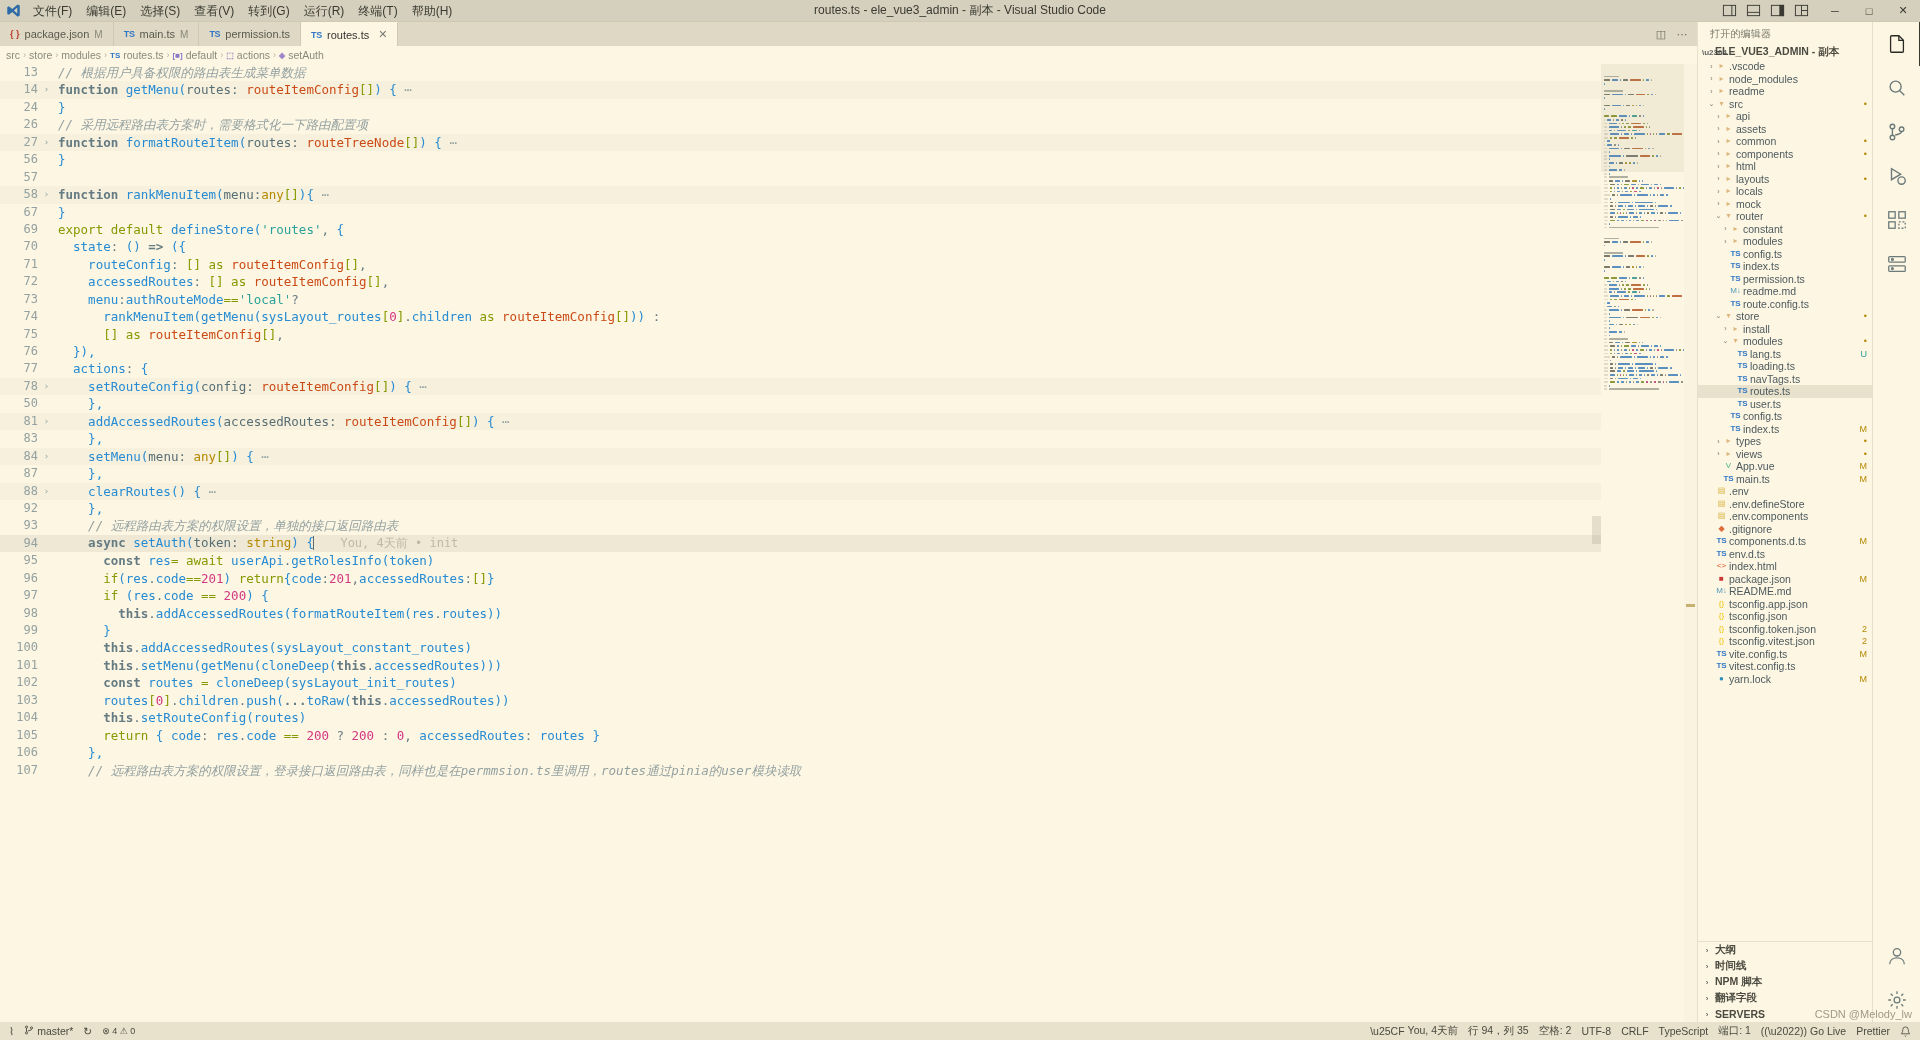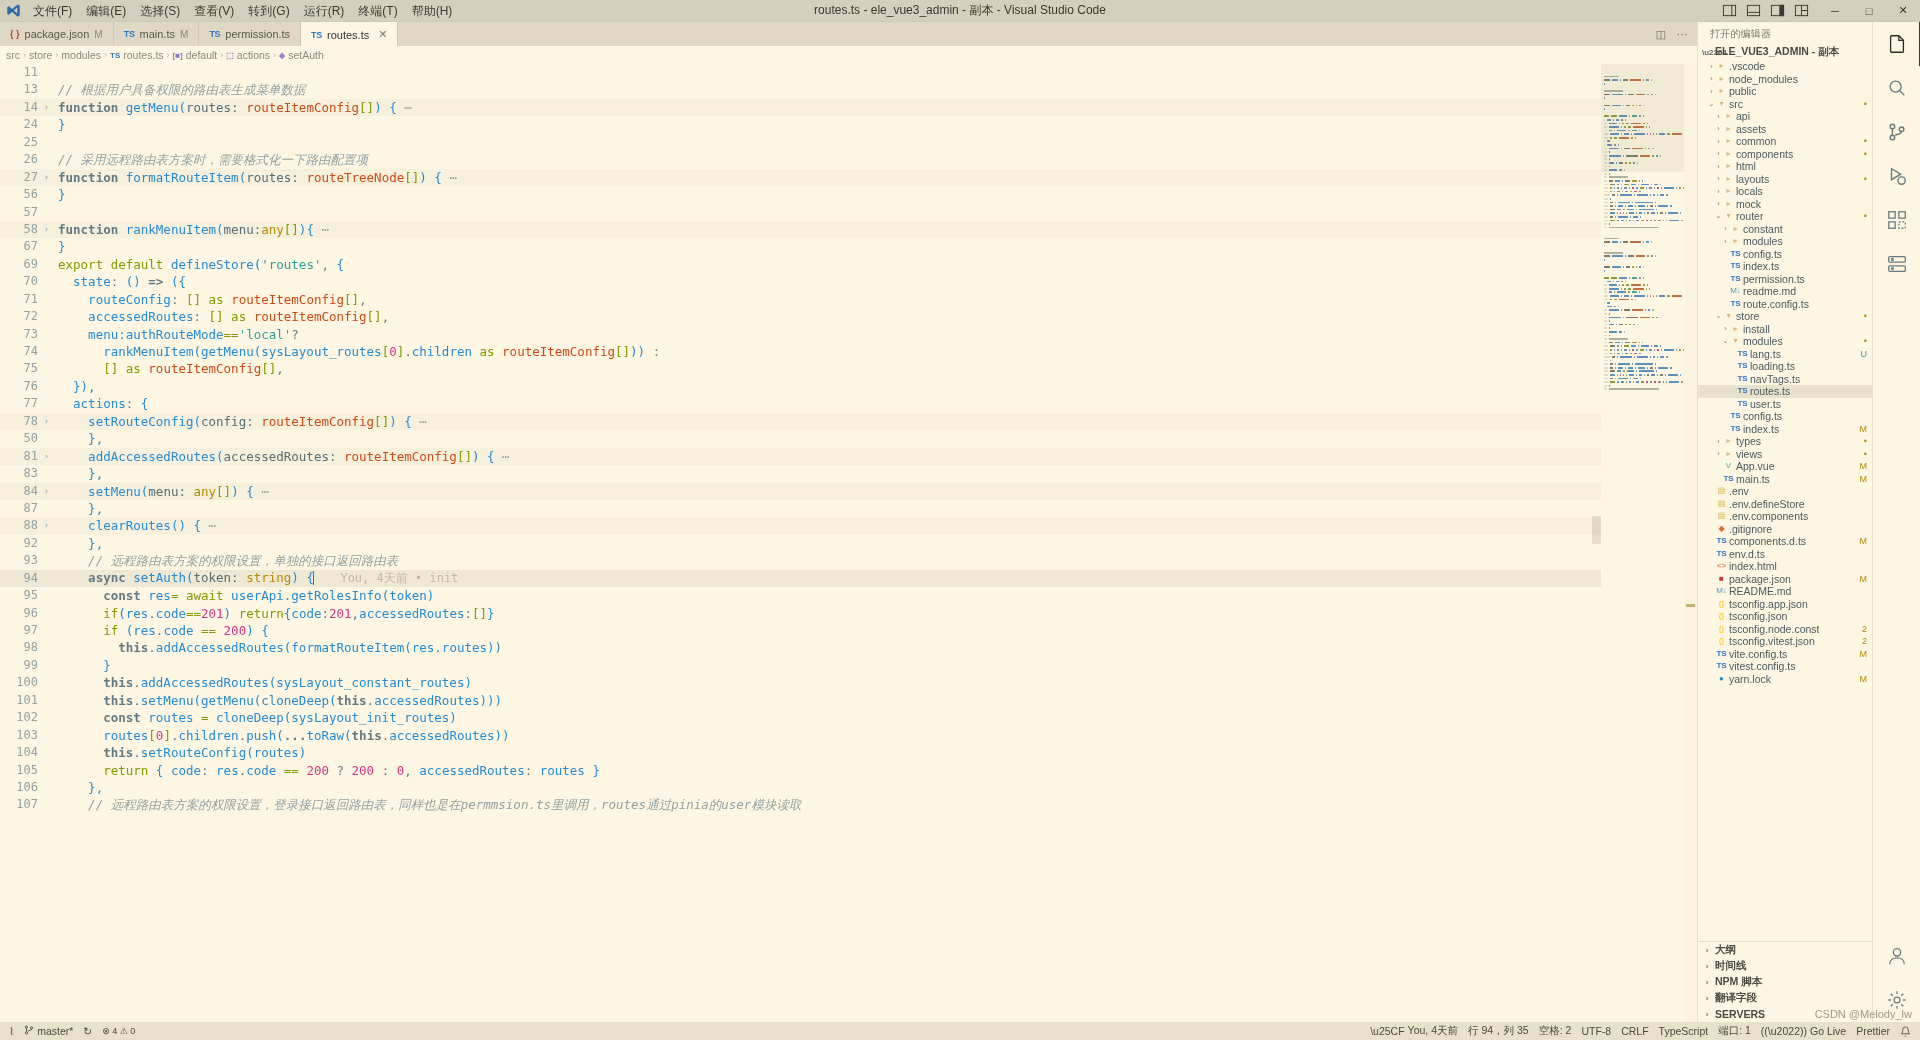--- a/index.html
+++ b/index.html
@@ -261,25 +261,23 @@
         <span class="bc-sep">›</span>
         <span class="bc-item">
           <span class="bc-ico prop">◈</span>
           <span>setAuth</span>
         </span>
       </div>
 
     <div class="editor-wrap">
       <div class="code-area">
         <div class="code-lines" id="codelines">
-            <div class="line"><span class="ln">11</span><span class="fold"></span><span class="codetext"></span></div>
             <div class="line"><span class="ln">13</span><span class="fold"></span><span class="codetext"><span class="cm">// 根据用户具备权限的路由表生成菜单数据</span></span></div>
             <div class="line hl-soft"><span class="ln">14</span><span class="fold">›</span><span class="codetext"><span class="kb">function </span><span class="fn">getMenu</span><span class="pn">(</span><span class="pv">routes: </span><span class="typ">routeItemConfig</span><span class="k">[]</span><span class="pn">) {</span><span class="cm"> ⋯</span></span></div>
             <div class="line"><span class="ln">24</span><span class="fold"></span><span class="codetext"><span class="pn">}</span></span></div>
-            <div class="line"><span class="ln">25</span><span class="fold"></span><span class="codetext"></span></div>
             <div class="line"><span class="ln">26</span><span class="fold"></span><span class="codetext"><span class="cm">// 采用远程路由表方案时，需要格式化一下路由配置项</span></span></div>
             <div class="line hl-soft"><span class="ln">27</span><span class="fold">›</span><span class="codetext"><span class="kb">function </span><span class="fn">formatRouteItem</span><span class="pn">(</span><span class="pv">routes: </span><span class="typ">routeTreeNode</span><span class="k">[]</span><span class="pn">) {</span><span class="cm"> ⋯</span></span></div>
             <div class="line"><span class="ln">56</span><span class="fold"></span><span class="codetext"><span class="pn">}</span></span></div>
             <div class="line"><span class="ln">57</span><span class="fold"></span><span class="codetext"></span></div>
             <div class="line hl-soft"><span class="ln">58</span><span class="fold">›</span><span class="codetext"><span class="kb">function </span><span class="fn">rankMenuItem</span><span class="pn">(</span><span class="pv">menu:</span><span class="ty">any</span><span class="k">[]</span><span class="pn">){</span><span class="cm"> ⋯</span></span></div>
             <div class="line"><span class="ln">67</span><span class="fold"></span><span class="codetext"><span class="pn">}</span></span></div>
             <div class="line"><span class="ln">69</span><span class="fold"></span><span class="codetext"><span class="k">export </span><span class="k">default </span><span class="fn">defineStore</span><span class="pn">(</span><span class="st">'routes'</span><span class="op">, </span><span class="pn">{</span></span></div>
             <div class="line"><span class="ln">70</span><span class="fold"></span><span class="codetext"><span class="indent-guide">  </span><span class="vr">state</span><span class="op">: </span><span class="pn">() </span><span class="kb">=&gt; </span><span class="pn">({</span></span></div>
             <div class="line"><span class="ln">71</span><span class="fold"></span><span class="codetext"><span class="indent-guide">    </span><span class="vr">routeConfig</span><span class="op">: </span><span class="k">[]</span><span class="k"> as </span><span class="typ">routeItemConfig</span><span class="k">[]</span><span class="op">,</span></span></div>
             <div class="line"><span class="ln">72</span><span class="fold"></span><span class="codetext"><span class="indent-guide">    </span><span class="vr">accessedRoutes</span><span class="op">: </span><span class="k">[]</span><span class="k"> as </span><span class="typ">routeItemConfig</span><span class="k">[]</span><span class="op">,</span></span></div>
@@ -1040,21 +1038,21 @@
           <span class="lbl">.vscode</span>
         </div>
         <div class="trow" style="padding-left: 9px;">
           <span class="chev">›</span>
           <span class="ico ic-folder">▸</span>
           <span class="lbl">node_modules</span>
         </div>
         <div class="trow" style="padding-left: 9px;">
           <span class="chev">›</span>
           <span class="ico ic-folder">▸</span>
-          <span class="lbl">public</span>
+          <span class="lbl">readme</span>
         </div>
         <div class="trow" style="padding-left: 9px;">
           <span class="chev">⌄</span>
           <span class="ico ic-folder">▾</span>
           <span class="lbl">src</span>
           <span class="badge b-dot">•</span>
         </div>
         <div class="trow" style="padding-left: 16px;">
           <span class="chev">›</span>
           <span class="ico ic-folder">▸</span>
@@ -1270,21 +1268,21 @@
           <span class="lbl">tsconfig.app.json</span>
         </div>
         <div class="trow" style="padding-left: 9px;">
           <span class="chev"></span>
           <span class="ico ic-json">{}</span>
           <span class="lbl">tsconfig.json</span>
         </div>
         <div class="trow" style="padding-left: 9px;">
           <span class="chev"></span>
           <span class="ico ic-json">{}</span>
-          <span class="lbl">tsconfig.node.const</span>
+          <span class="lbl">tsconfig.token.json</span>
           <span class="badge b-m">2</span>
         </div>
         <div class="trow" style="padding-left: 9px;">
           <span class="chev"></span>
           <span class="ico ic-json">{}</span>
           <span class="lbl">tsconfig.vitest.json</span>
           <span class="badge b-m">2</span>
         </div>
         <div class="trow" style="padding-left: 9px;">
           <span class="chev"></span>

